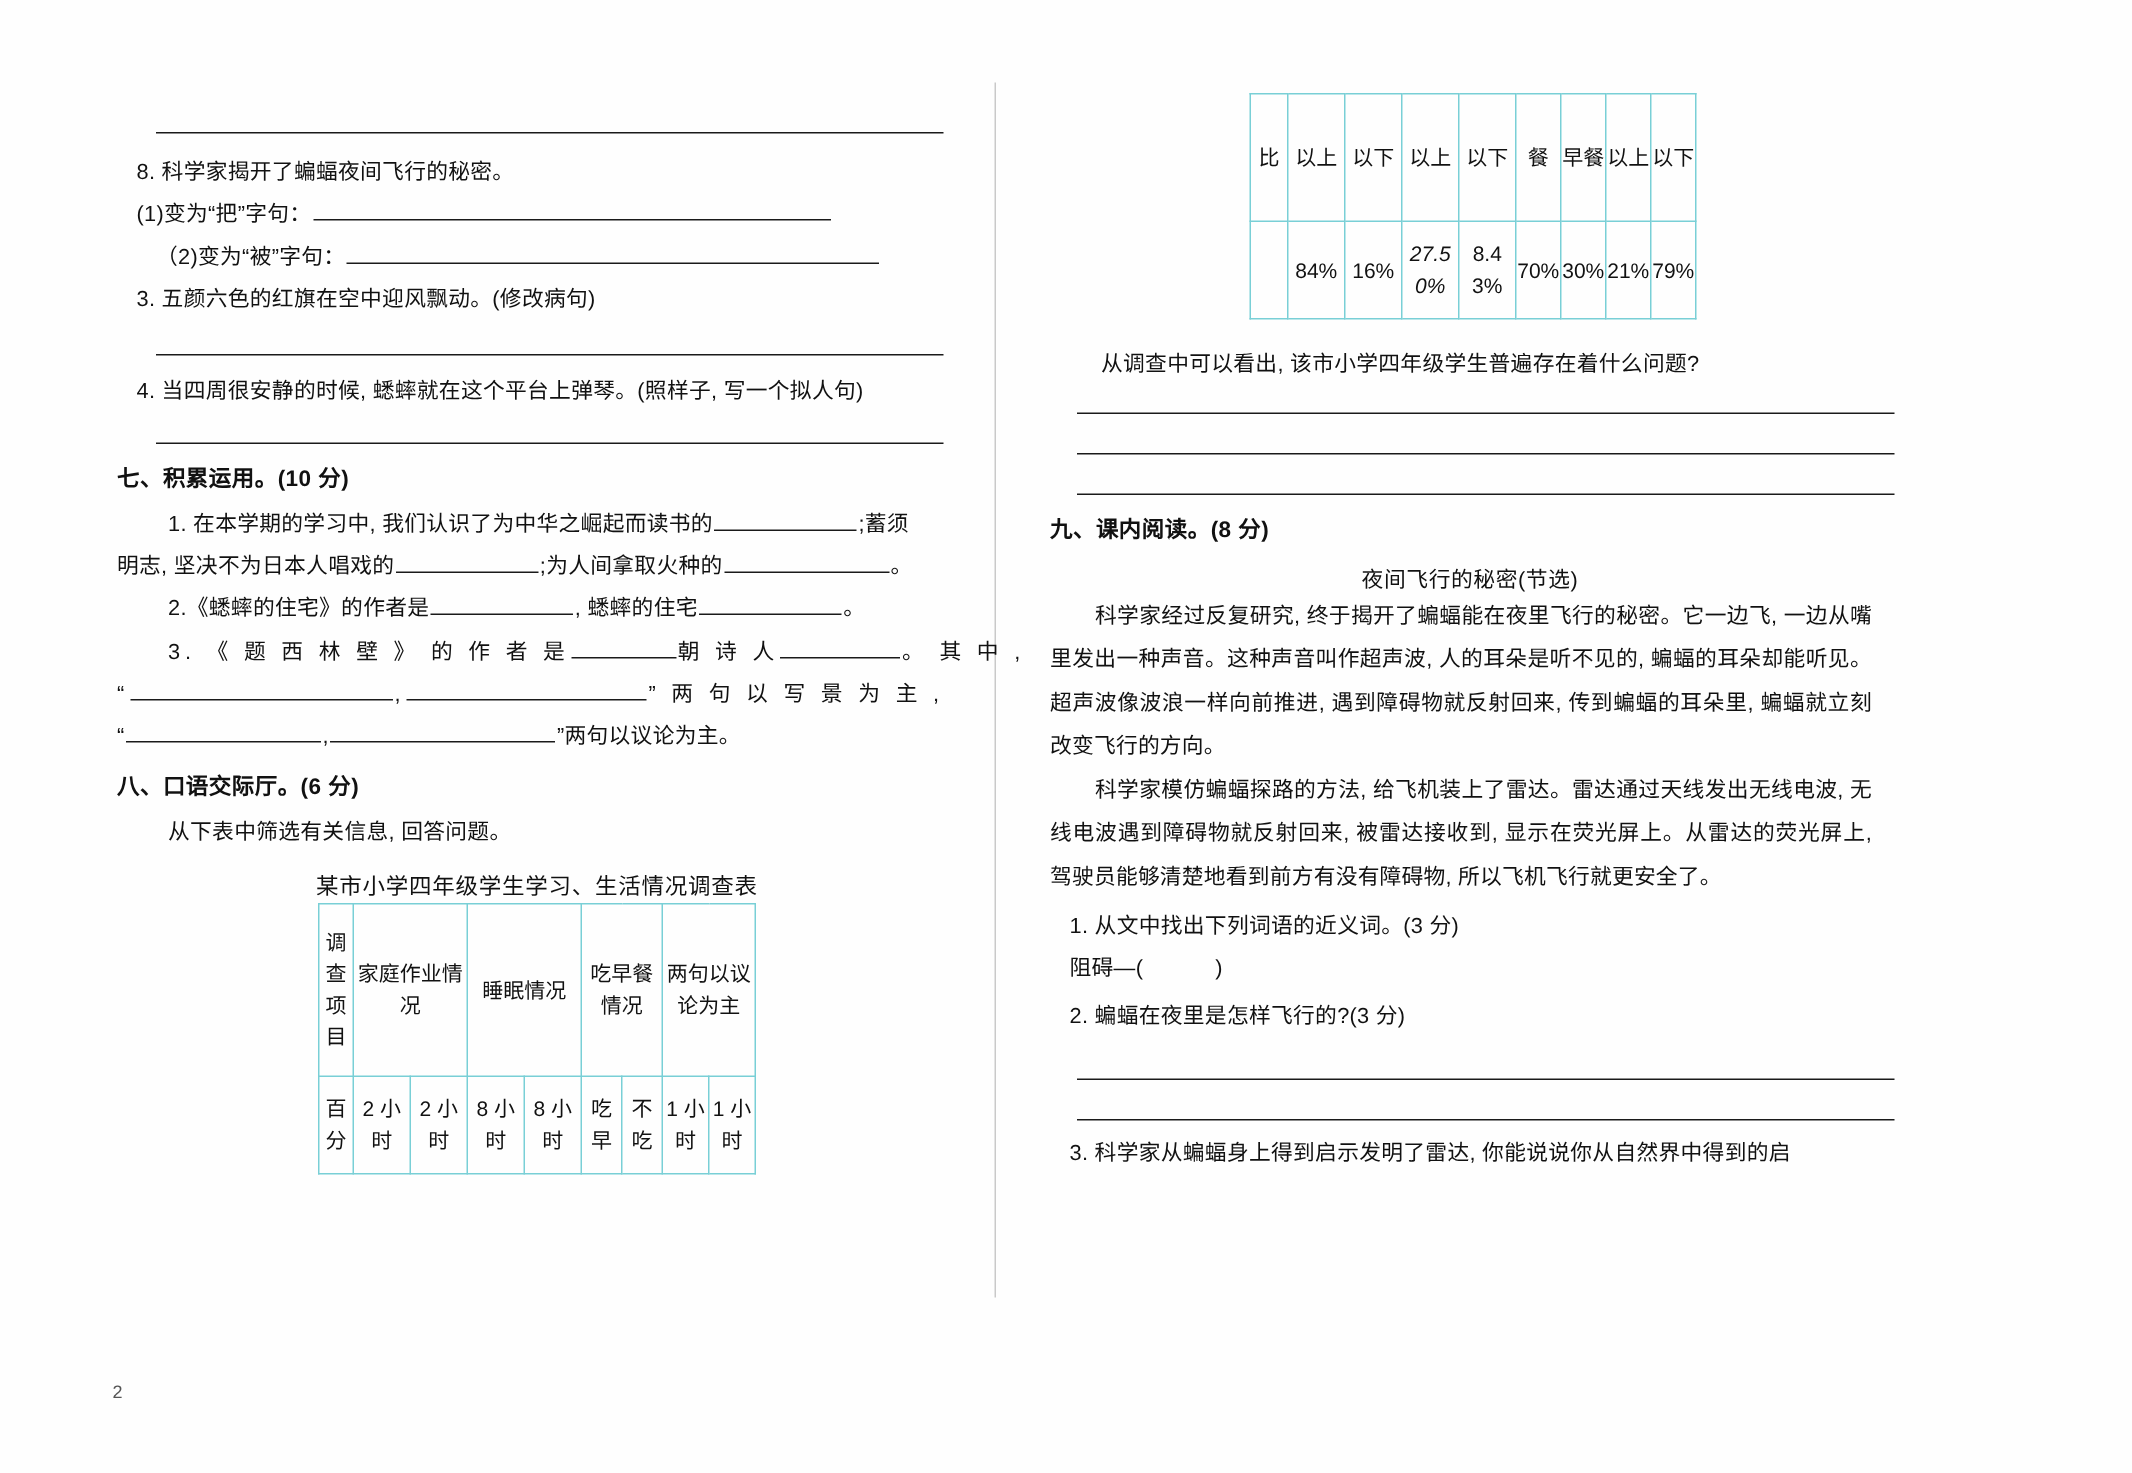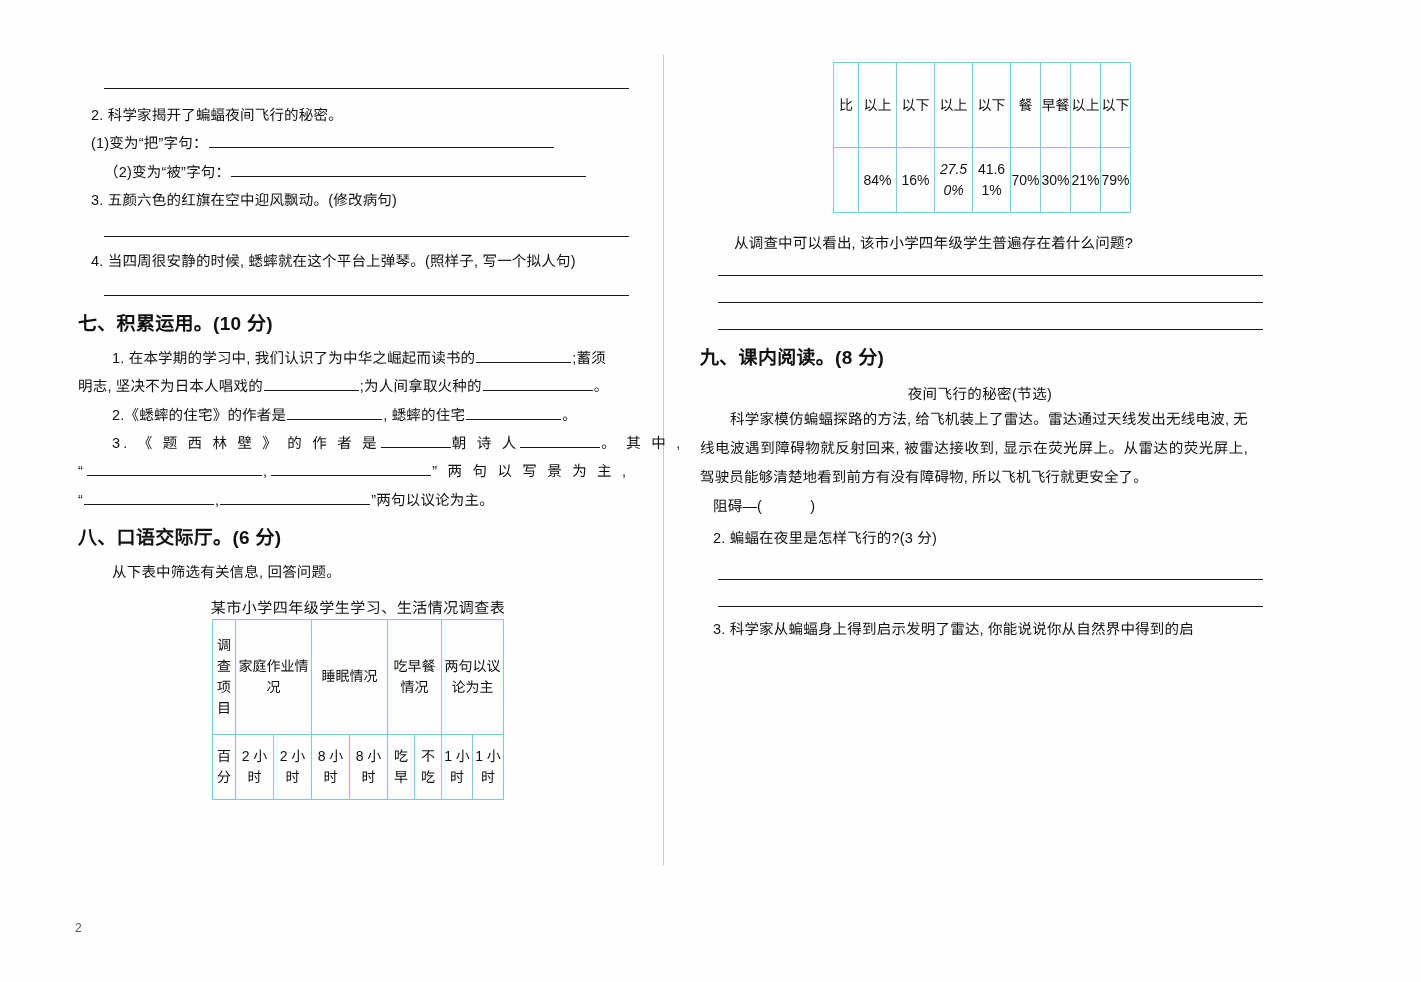--- a/index.html
+++ b/index.html
@@ -44,21 +44,21 @@
 
   
   .ln {
     font-size: 14.5px;
     line-height: 1.95;
     letter-spacing: 0.2px;
     white-space: nowrap;
   }
 
   .sec-head {
-    font-size: 19px;
+    font-size: 15px;
     font-weight: bold;
     line-height: 2.1;
     letter-spacing: 0.3px;
   }
 
   .indent1 { padding-left: 26px; }
   .indent2 { padding-left: 34px; }
   .indent-半 { padding-left: 13px; }
 
   
@@ -166,21 +166,21 @@
 <div class="page">
 
   <div class="col-divider"></div>
 
   <div class="col col-left">
 
     <div style="height:88px"></div>
     <div class="rule rule-full"></div>
 
     <div style="height:12px"></div>
-    <div class="ln indent-半">2. 科学家揭开了蝙蝠夜间飞行的秘密。</div>
+    <div class="ln indent-半">8. 科学家揭开了蝙蝠夜间飞行的秘密。</div>
 
     <div class="ln indent-半">
       <span>(1)变为“把”字句：</span><span class="blank b-345"></span>
     </div>
 
     <div class="ln indent1">
       <span>（2)变为“被”字句：</span><span class="blank b-355"></span>
     </div>
 
     <div class="ln indent-半">3. 五颜六色的红旗在空中迎风飘动。(修改病句)</div>
@@ -269,21 +269,21 @@
           <td class="c2-n">餐</td>
           <td class="c2-n" style="word-break:break-all;">早餐</td>
           <td class="c2-n" style="word-break:break-all;">以上</td>
           <td class="c2-n" style="word-break:break-all;">以下</td>
         </tr>
         <tr class="r2-data">
           <td class="c2-b"></td>
           <td class="c2-m">84%</td>
           <td class="c2-m">16%</td>
           <td class="c2-m" style="word-break:break-all;font-style:italic;">27.50%</td>
-          <td class="c2-m" style="word-break:break-all;">41.61%</td>
+          <td class="c2-m" style="word-break:break-all;">8.43%</td>
           <td class="c2-n">70%</td>
           <td class="c2-n">30%</td>
           <td class="c2-n">21%</td>
           <td class="c2-n">79%</td>
         </tr>
       </tbody>
         </table>
     </div>
 
     <div style="height:16px"></div>
@@ -294,23 +294,25 @@
     <div style="height:26px"></div>
     <div class="rule rule-rightcol"></div>
     <div style="height:26px"></div>
     <div class="rule rule-rightcol"></div>
 
     <div style="height:8px"></div>
     <div class="sec-head">九、课内阅读。(8 分)</div>
 
     <div class="passage-title">夜间飞行的秘密(节选)</div>
 
+    <div class="para">科学家经过反复研究, 终于揭开了蝙蝠能在夜里飞行的秘密。它一边飞, 一边从嘴里发出一种声音。这种声音叫作超声波, 人的耳朵是听不见的, 蝙蝠的耳朵却能听见。超声波像波浪一样向前推进, 遇到障碍物就反射回来, 传到蝙蝠的耳朵里, 蝙蝠就立刻改变飞行的方向。</div>
 
     <div class="para">科学家模仿蝙蝠探路的方法, 给飞机装上了雷达。雷达通过天线发出无线电波, 无线电波遇到障碍物就反射回来, 被雷达接收到, 显示在荧光屏上。从雷达的荧光屏上, 驾驶员能够清楚地看到前方有没有障碍物, 所以飞机飞行就更安全了。</div>
 
+    <div class="ln indent-半" style="margin-top:4px">1. 从文中找出下列词语的近义词。(3 分)</div>
 
 
     <div class="ln indent-半">
       <span>阻碍—(</span><span class="blank" style="width:46px;border-bottom:none;"></span><span>)</span>
     </div>
 
     <div class="ln indent-半" style="margin-top:4px">2. 蝙蝠在夜里是怎样飞行的?(3 分)</div>
 
     <div style="height:26px"></div>
     <div class="rule rule-rightcol"></div>

